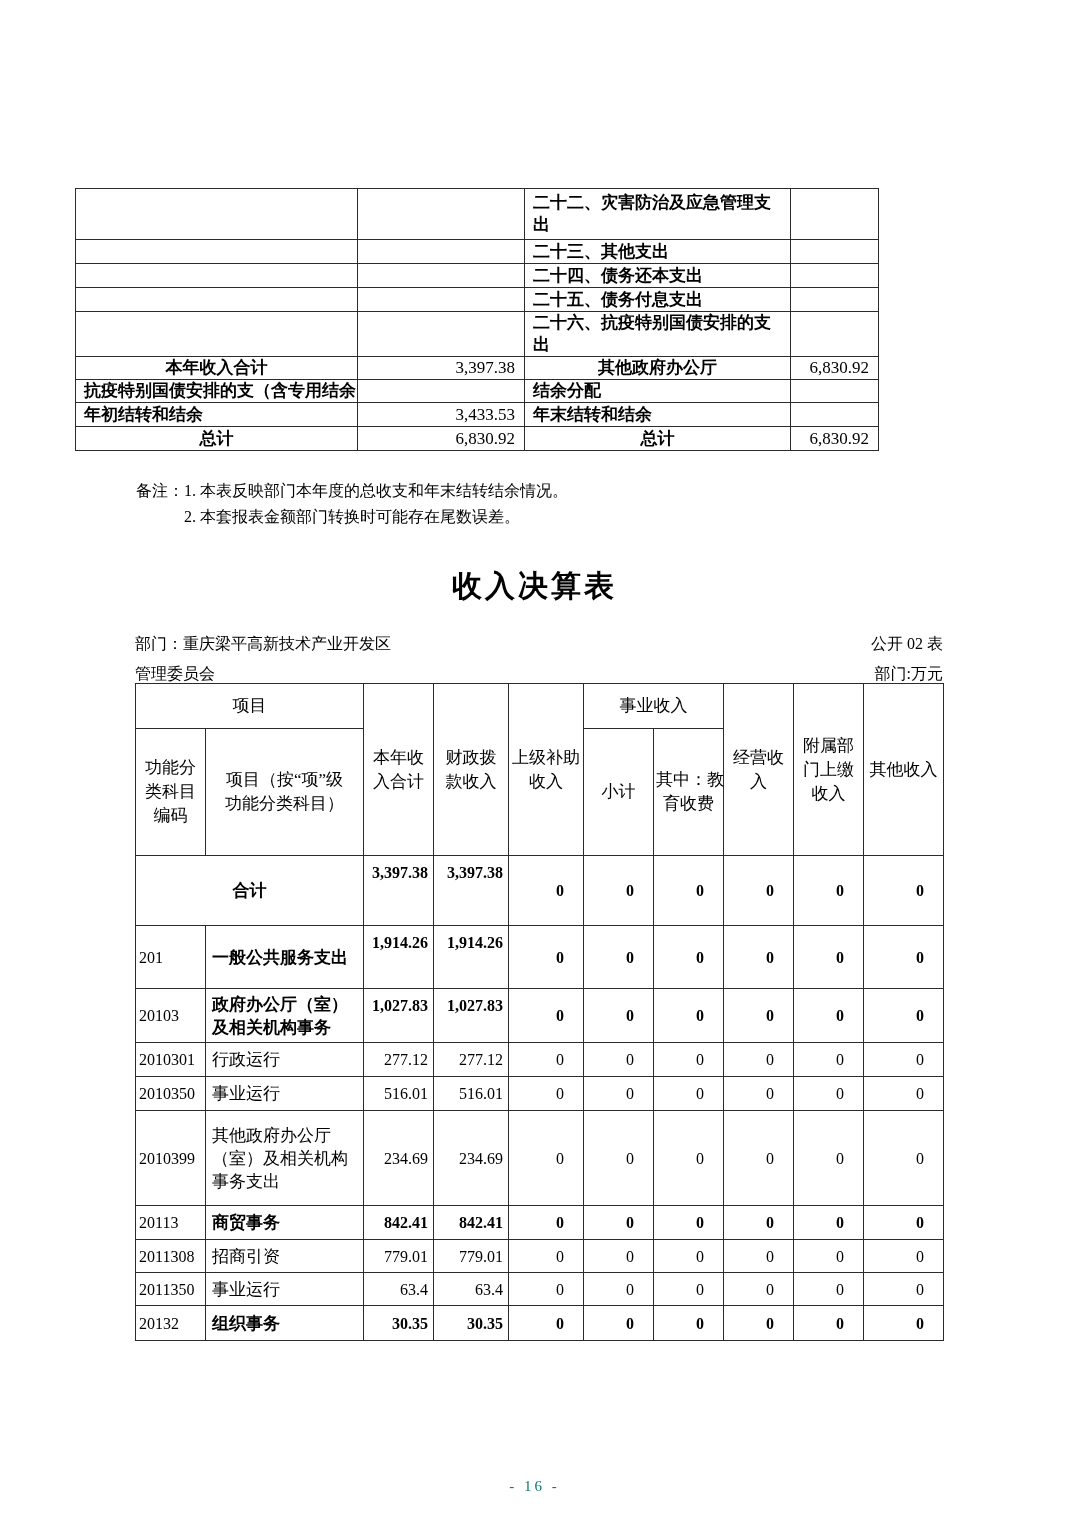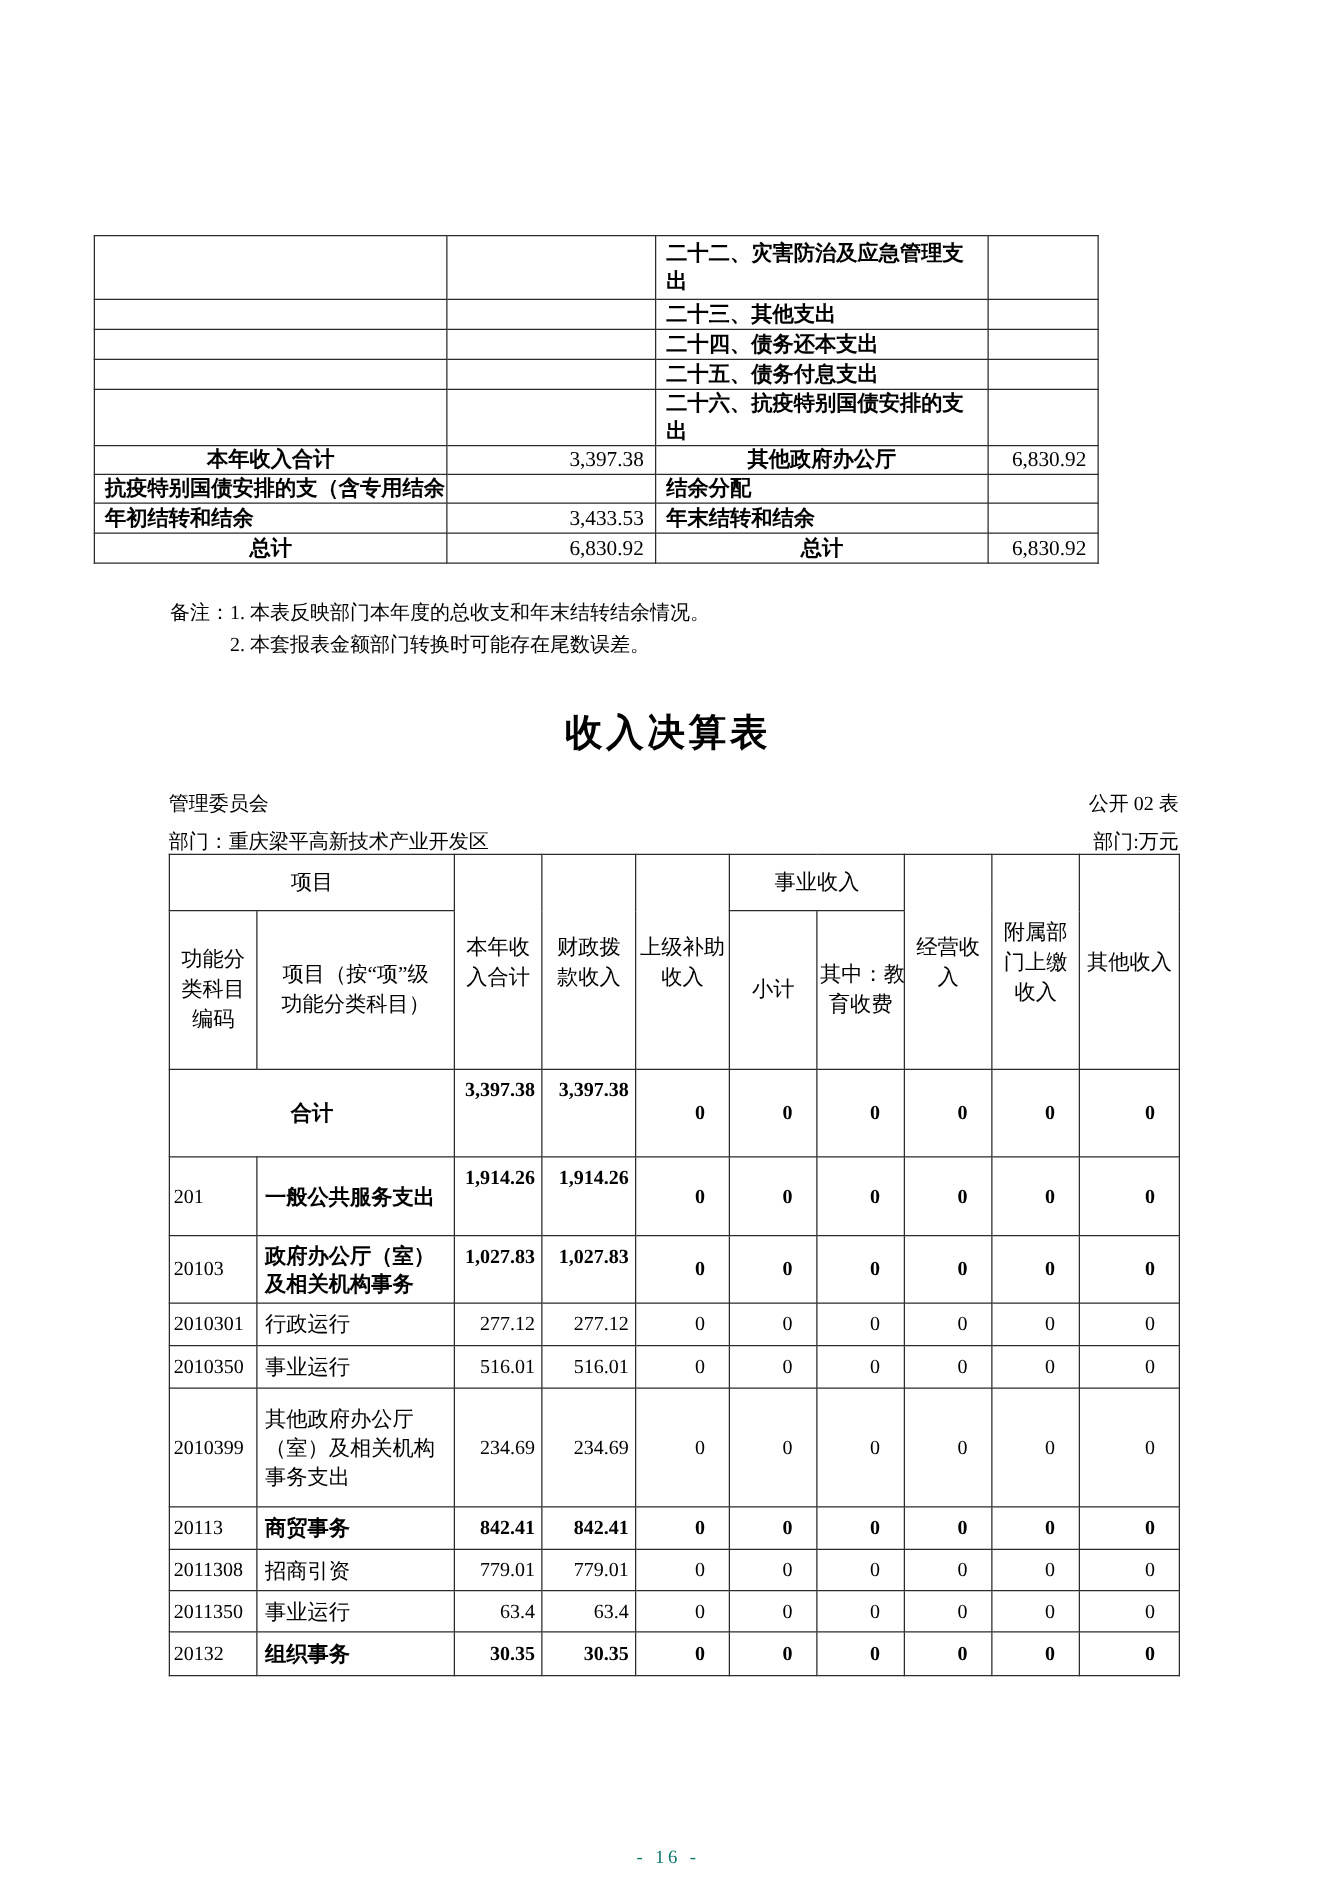--- a/index.html
+++ b/index.html
@@ -156,22 +156,22 @@
     <div class="note-lines">
       <div>1. 本表反映部门本年度的总收支和年末结转结余情况。</div>
       <div>2. 本套报表金额部门转换时可能存在尾数误差。</div>
     </div>
   </div>
 
   <h1 class="report-title">收入决算表</h1>
 
   <div class="meta">
     <div class="meta-left">
+      <div>部门：重庆梁平高新技术产业开发区</div>
       <div>管理委员会</div>
-      <div>部门：重庆梁平高新技术产业开发区</div>
     </div>
     <div class="meta-right">
       <div>公开 02 表</div>
       <div>部门:万元</div>
     </div>
   </div>
 
   <table class="income">
     <colgroup>
       <col style="width:70px">

